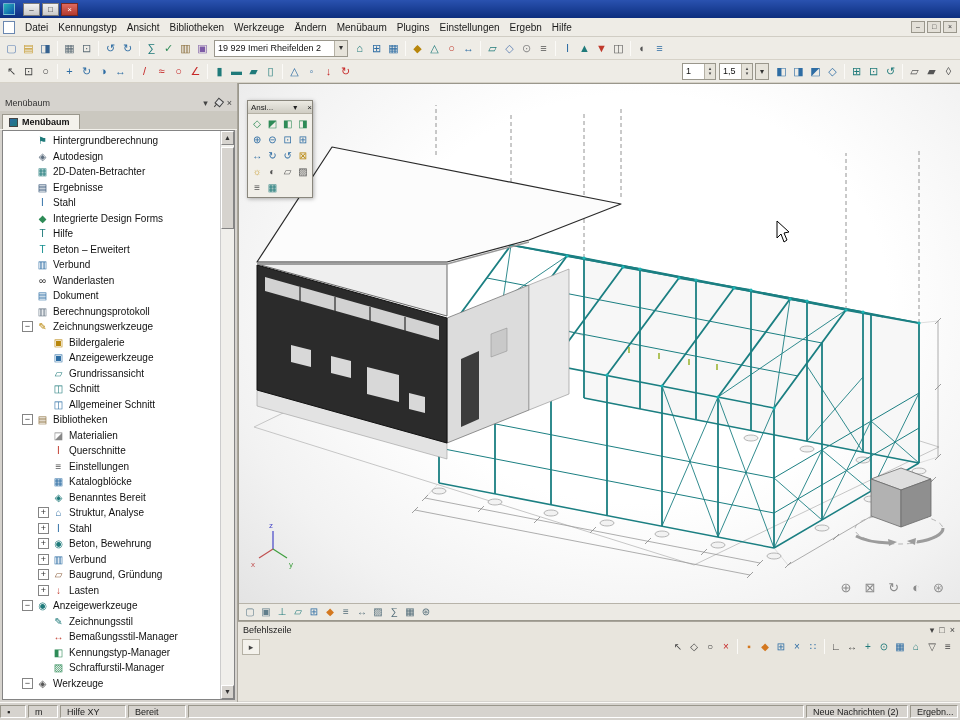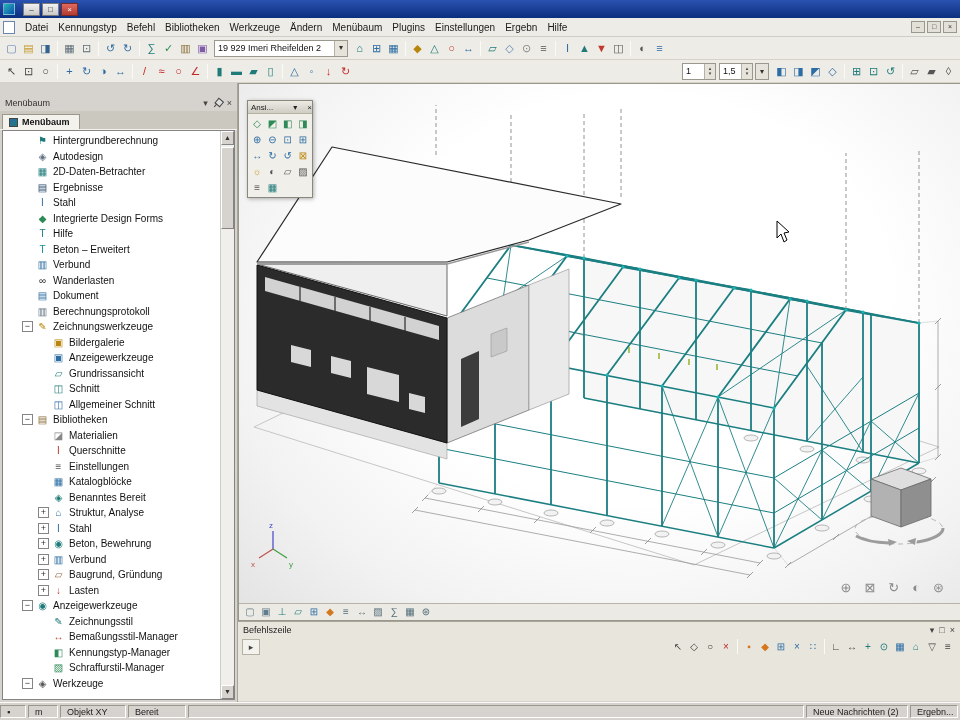--- a/index.html
+++ b/index.html
@@ -95,21 +95,21 @@
       <span class="wb">□</span>
       <span class="wb close">×</span>
     </span>
   </div>
 
   <div class="menubar">
     <span class="doc-icon"></span>
     <span id="menus" style="display:flex;">
         <span class="menu-item">Datei</span>
         <span class="menu-item">Kennungstyp</span>
-        <span class="menu-item">Befehl</span>
+        <span class="menu-item">Ansicht</span>
         <span class="menu-item">Bibliotheken</span>
         <span class="menu-item">Werkzeuge</span>
         <span class="menu-item">Ändern</span>
         <span class="menu-item">Menübaum</span>
         <span class="menu-item">Plugins</span>
         <span class="menu-item">Einstellungen</span>
         <span class="menu-item">Ergebn</span>
         <span class="menu-item">Hilfe</span>
       </span>
     <span class="mdi">
@@ -647,19 +647,19 @@
               <span class="ic small" style="color: rgb(68, 68, 68);">≡</span>
             </span>
         </div>
       </div>
     </div>
   </div>
 
   <div class="statusbar" id="statusbar">
       <div class="seg" style="width: 26px;">▪</div>
       <div class="seg" style="width: 30px;">m</div>
-      <div class="seg" style="width: 66px;">Objekt XY</div>
+      <div class="seg" style="width: 66px;">Hilfe XY</div>
       <div class="seg" style="width: 58px;">Bereit</div>
       <div class="seg flex"></div>
       <div class="seg" style="width: 102px;">Neue Nachrichten (2)</div>
       <div class="seg" style="width: 48px;">Ergebn...</div>
     </div>
 </div>
 
 </body></html>

